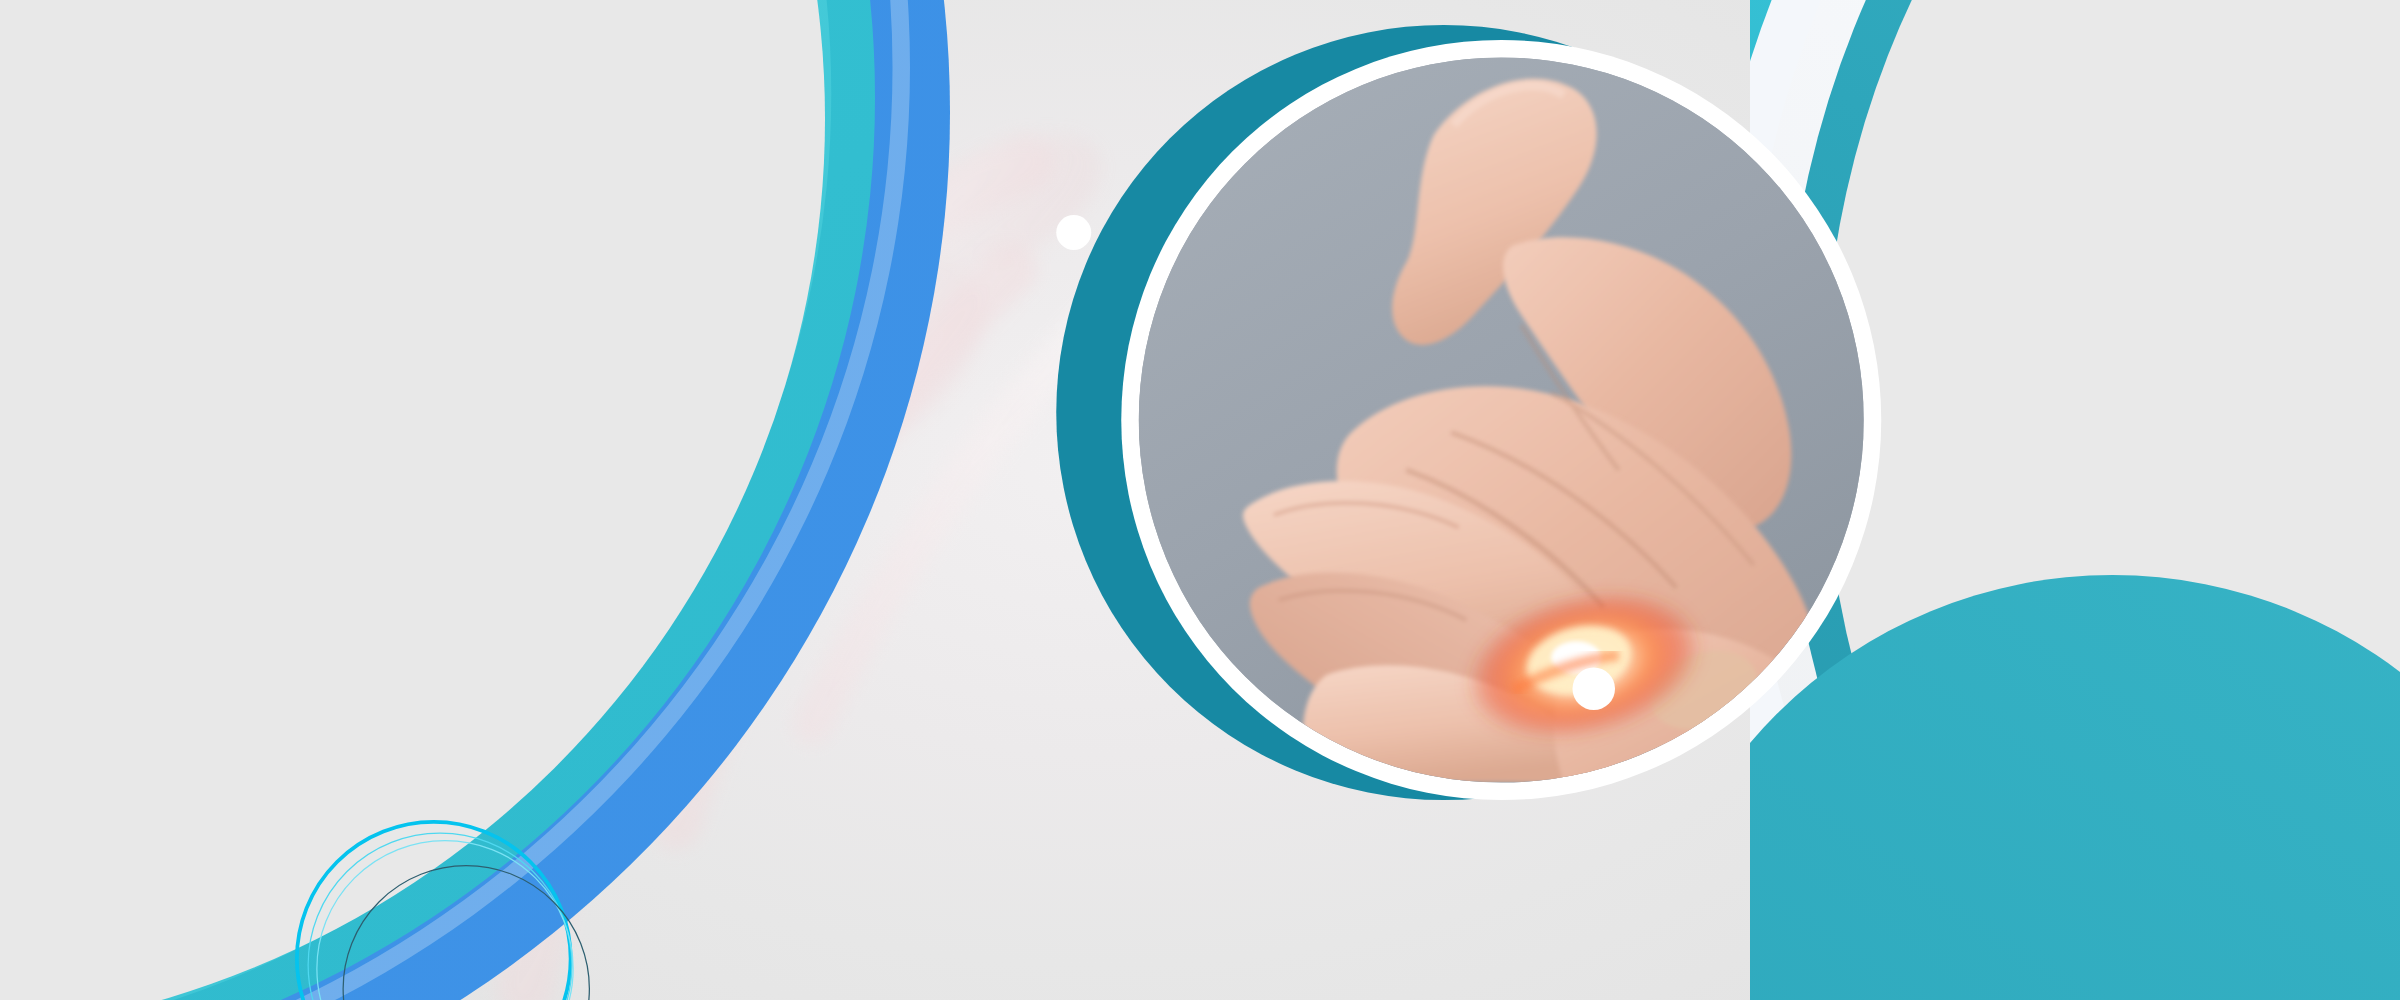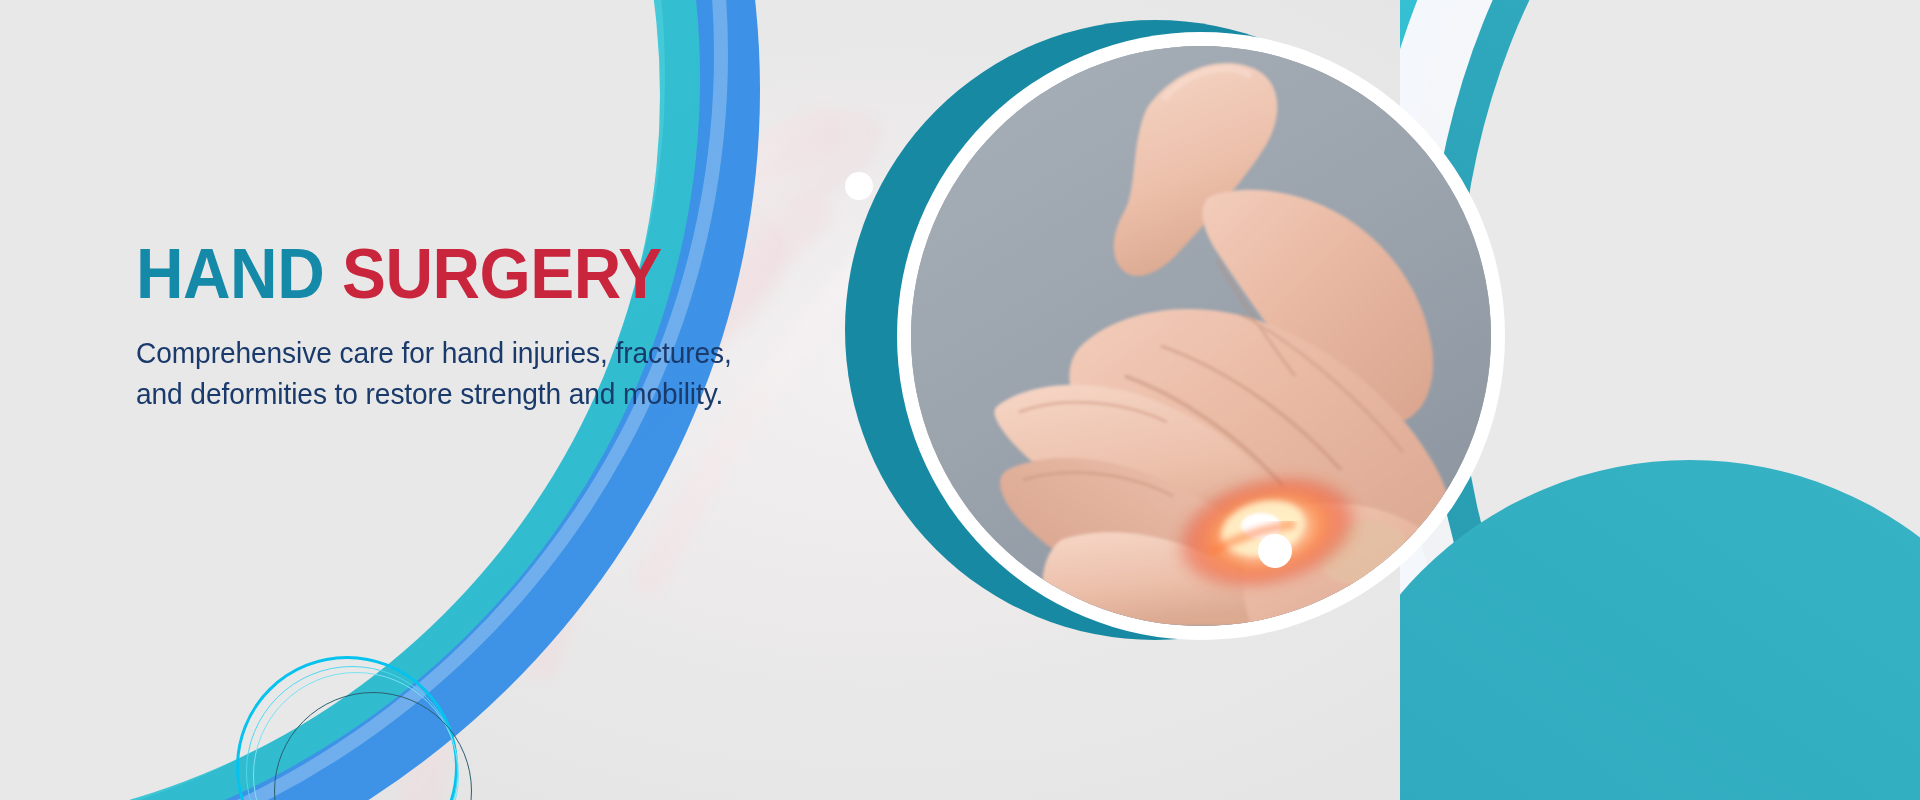--- a/index.html
+++ b/index.html
@@ -401,23 +401,14 @@
         </g>
 
         <rect width="580" height="580" fill="none"></rect>
       </svg>
     </div>
   </div>
 
   <div class="dot dot-1"></div>
   <div class="dot dot-2"></div>
 
-  <div class="content">
-    <h1 class="headline">
-      <span class="kw-1">HAND</span><span> </span><span class="kw-2">SURGERY</span>
-    </h1>
-    <p class="subtitle">
-      <span>Comprehensive care for hand injuries, fractures,</span>
-      <span>and deformities to restore strength and mobility.</span>
-    </p>
-  </div>
 
 </div>
 
 </body></html>

